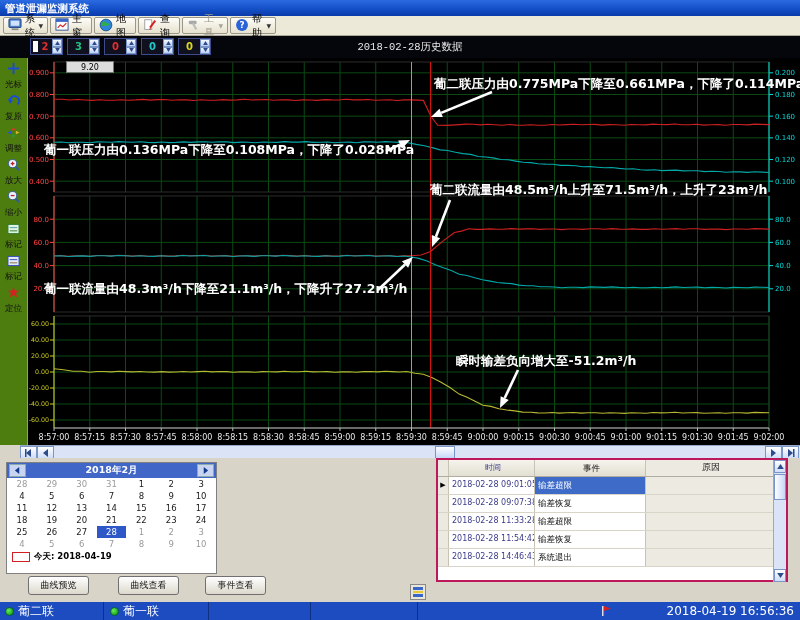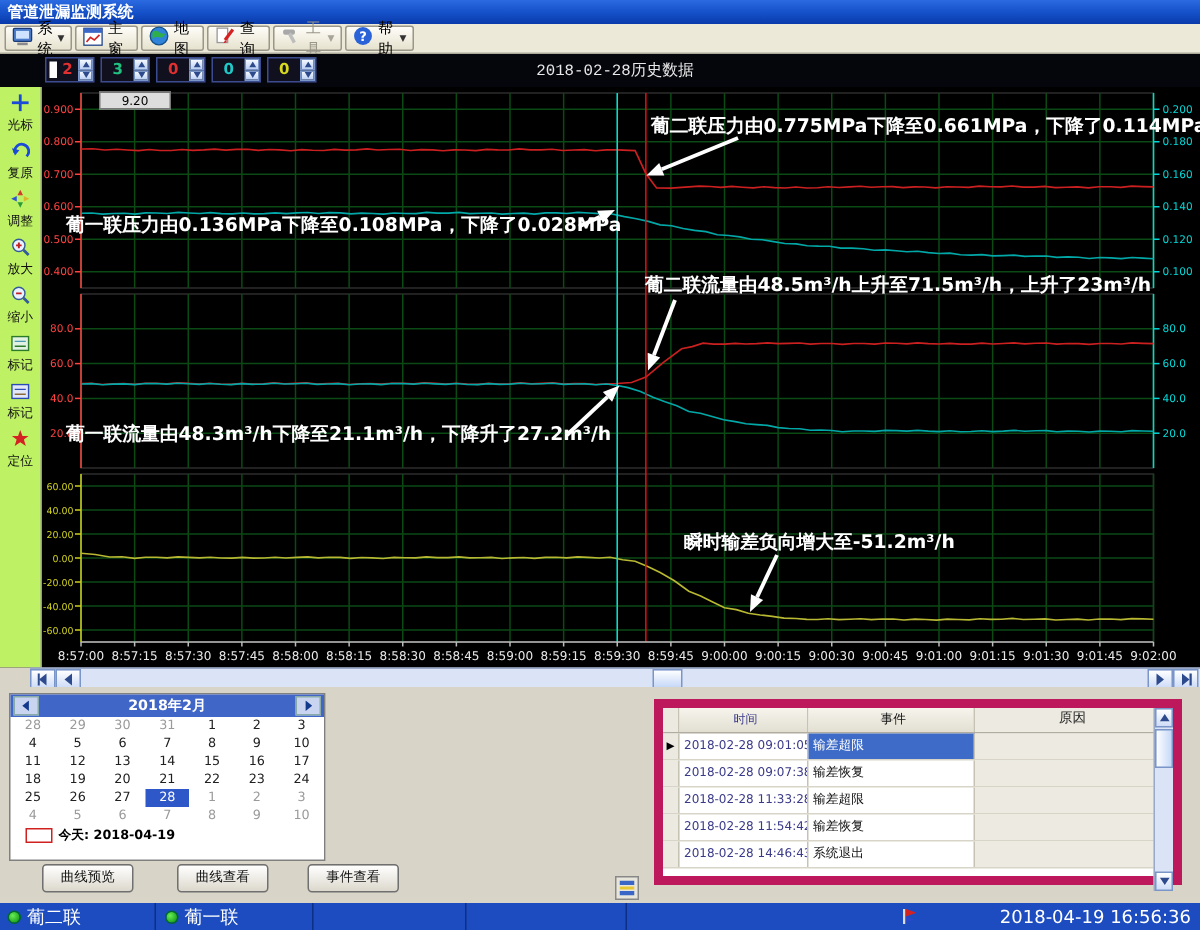--- a/index.html
+++ b/index.html
@@ -23,21 +23,21 @@
   .spin{position:absolute;top:2px;height:17px;width:33px;background:#10101e;border:1px solid #3c4a8e;
     display:flex;align-items:center;box-sizing:border-box;}
   .spin-val{flex:1;text-align:center;font-size:10px;font-weight:bold;}
   .spin-marker{width:5px;height:11px;background:#fff;margin-left:2px;}
   .spin-btns{width:10px;height:15px;display:flex;flex-direction:column;}
   .spin-btn{flex:1;background:linear-gradient(180deg,#f4f8ff,#bcd0f4);border:1px solid #7a96c8;
     display:flex;align-items:center;justify-content:center;box-sizing:border-box;}
   .spin-btn svg{display:block}
   .strip-title{position:absolute;left:320px;top:4px;width:180px;text-align:center;color:#e8e8e8;font-size:10.5px;font-family:Liberation Mono, monospace;}
   
-  .sidebar{left:0;top:58px;width:28px;height:387px;background:#bef264;border-right:1px solid #9a968a;box-sizing:border-box;}
+  .sidebar{left:0;top:58px;width:28px;height:387px;background:#4d7c0f;border-right:1px solid #9a968a;box-sizing:border-box;}
   .tool{width:100%;height:32px;display:flex;flex-direction:column;align-items:center;justify-content:center;cursor:default;}
   .tool-label{font-size:8.5px;color:#111;line-height:10px;white-space:nowrap;}
   
   .chart-area{left:28px;top:58px;width:772px;height:387px;background:#000;}
   .chart-area svg{display:block;}
   .cursor-box{left:66px;top:61px;width:48px;height:12px;background:#ddd;border:1px solid #777;
     font-size:8px;line-height:12px;text-align:center;color:#000;box-sizing:border-box;}
   .annot{position:absolute;color:#fff;font-weight:bold;font-size:12.5px;white-space:nowrap;letter-spacing:0;}
   
   .hs-fill{left:0;top:445px;width:20px;height:13px;background:#D8D4C8;}
@@ -51,29 +51,29 @@
   .calendar{position:absolute;left:6px;top:4px;width:211px;height:112px;background:#fff;border:1px solid #808080;box-sizing:border-box;}
   .cal-title{height:15px;background:#4066C8;display:flex;align-items:center;justify-content:space-between;padding:0 2px;}
   .cal-nav{width:15px;height:11px;background:#c8d4f0;border:1px solid #8aa;display:flex;align-items:center;justify-content:center;}
   .cal-title-text{color:#fff;font-size:9.5px;font-weight:bold;}
   .cal-week{display:flex;height:12px;border-bottom:1px solid #4455bb;}
   .cal-week div{flex:1;text-align:center;font-size:7.5px;color:#3344cc;line-height:12px;}
   .cal-row{display:flex;height:12px;}
   .cal-day{flex:1;text-align:center;font-size:8.5px;color:#202020;line-height:12px;}
   .cal-day.muted{color:#9a9a9a;}
   .cal-day.sel{background:#2E58C8;color:#fff;}
-  .cal-today{display:flex;align-items:center;height:13px;padding-left:10px;gap:4px;}
+  .cal-today{display:flex;align-items:center;height:13px;padding-left:5px;gap:4px;}
   .today-box{width:16px;height:8px;border:1px solid #d02020;background:#fff;}
   .cal-today-label{font-size:8.5px;font-weight:bold;color:#000;}
   .panel-btn{position:absolute;top:118px;width:61px;height:19px;background:linear-gradient(180deg,#ffffff,#dcd8cc);
     border:1px solid #707070;border-radius:3px;font-size:9px;color:#111;text-align:center;line-height:17px;box-sizing:border-box;}
   .mini-btn{position:absolute;left:410px;top:126px;width:16px;height:16px;background:#e8e6da;border:1px solid #888;
     box-sizing:border-box;display:flex;align-items:center;justify-content:center;}
   
-  .etable{position:absolute;left:436px;top:8px;width:352px;height:124px;background:#fff;border:6px solid #be185d;box-sizing:border-box;}
+  .etable{position:absolute;left:436px;top:0;width:352px;height:124px;background:#fff;border:2px solid #be185d;box-sizing:border-box;}
   .trow{display:flex;height:17px;border-bottom:1px solid #d8d5c8;}
   .thead{height:16px;border-bottom:1px solid #b0ada0;}
   .tcell{box-sizing:border-box;border-right:1px solid #c6c3b5;overflow:hidden;white-space:nowrap;}
   .hcell{background:linear-gradient(180deg,#f6f4ec,#e2dfd2);font-size:9px;color:#222;text-align:center;line-height:15px;}
   .selcol{width:11px;background:#ECEAE0;font-size:7px;line-height:16px;text-align:center;color:#000;}
   .c-time{width:86px;font-size:8px;color:#3a3a8a;line-height:16px;padding-left:3px;}
   .c-event{width:111px;font-size:8.5px;color:#111;line-height:16px;padding-left:3px;}
   .c-event.sel{background:#3E6BC8;color:#fff;}
   .c-reason{width:131px;background:#EDEBE1;}
   .vscroll{position:absolute;right:0;top:0;width:13px;height:122px;background:#dbe4f7;border-left:1px solid #98a8c8;box-sizing:border-box;}

